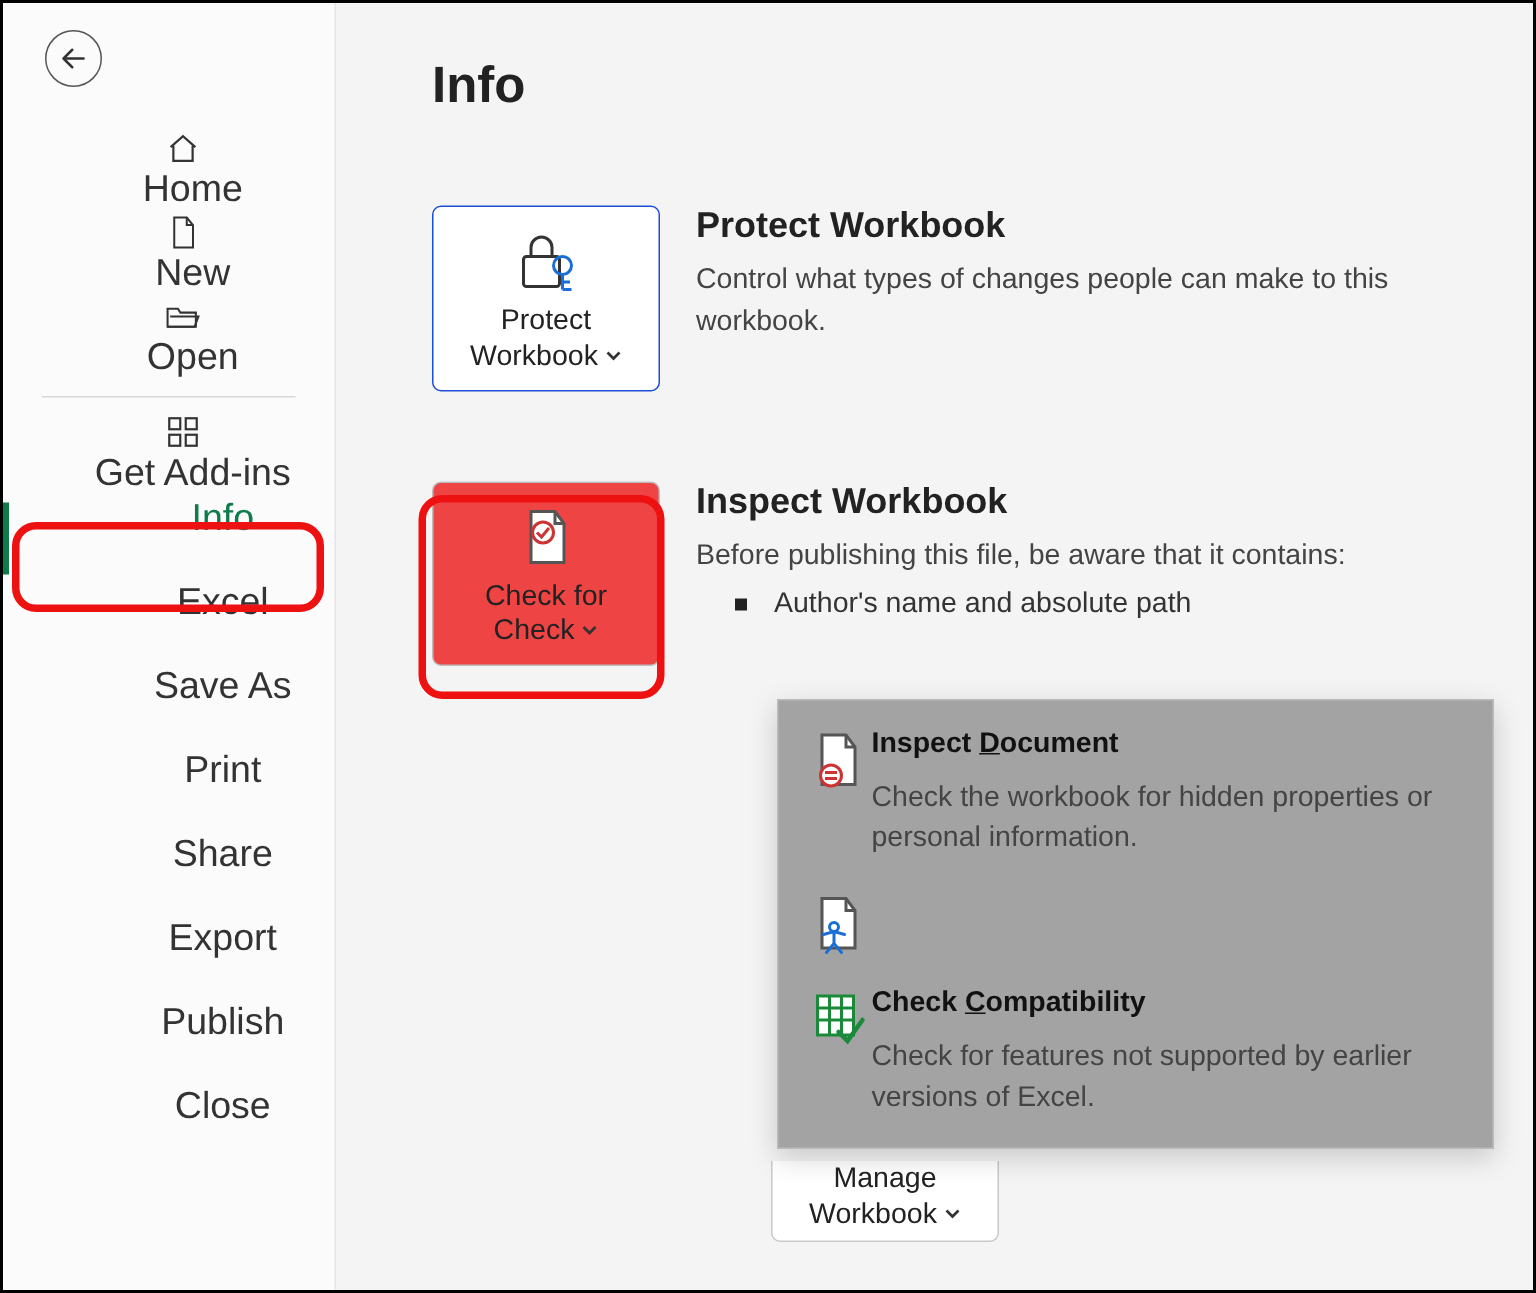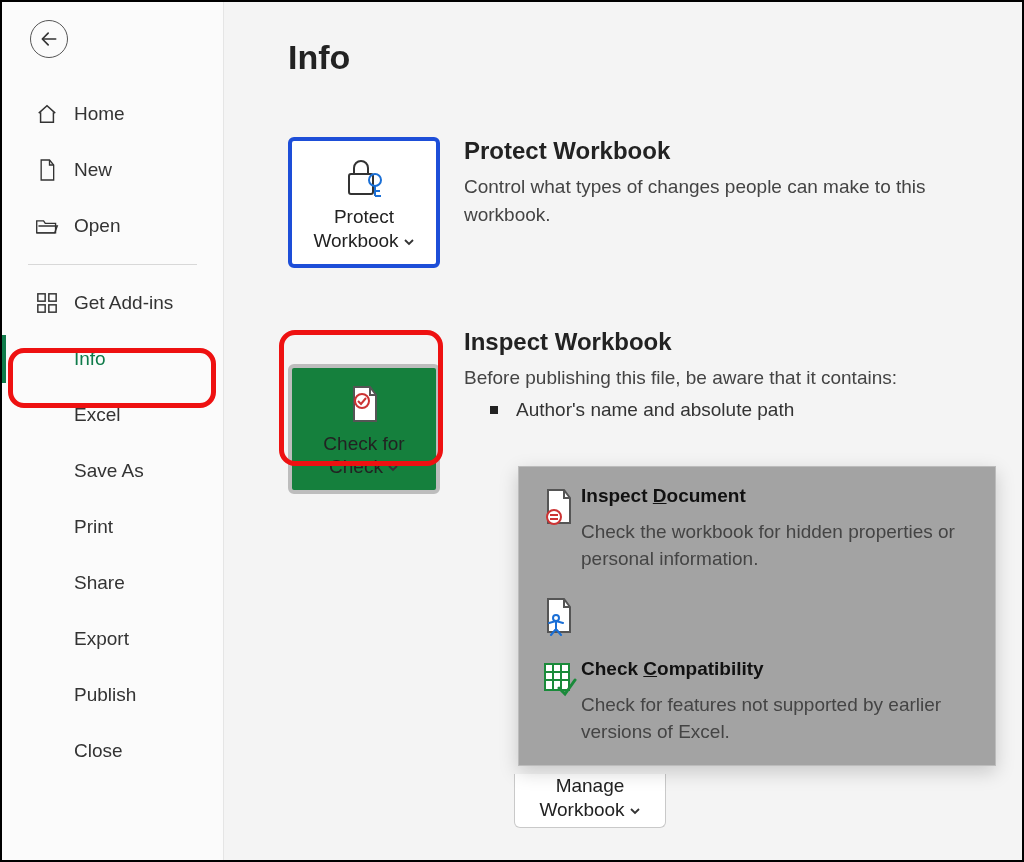--- a/index.html
+++ b/index.html
@@ -42,24 +42,25 @@
   .sidebar .separator {
     height: 1px;
     background: #d8d8d8;
     margin: 10px 26px 10px 26px;
   }
   .sidebar-item {
     display: flex;
     align-items: center;
     height: 56px;
     padding-left: 32px;
-    font-size: 19px;
+    font-size: 25px;
     color: #333;
     cursor: pointer;
     position: relative;
+    flex-direction: column;
   }
   .sidebar-item .icon-slot {
     width: 26px;
     height: 26px;
     display: flex;
     align-items: center;
     justify-content: center;
     margin-right: 14px;
   }
   .sidebar-item.indented { padding-left: 72px; }
@@ -97,34 +98,33 @@
 
   .row {
     display: flex;
     align-items: flex-start;
     margin-bottom: 60px;
   }
   .big-button {
     width: 152px;
     min-height: 120px;
     background: #fff;
-    border: 4px solid #1d4ed8;
+    border: 1px solid #1d4ed8;
     border-radius: 6px;
     text-align: center;
     padding: 14px 6px 10px 6px;
     box-sizing: border-box;
     margin-right: 24px;
     font-size: 19px;
     color: #222;
     cursor: pointer;
   }
   .big-button.active {
-    background: #15803d;
+    background: #ef4444;
     border-color: #bdbdbd;
-    margin-top: 36px;
   }
   .big-button .bicon {
     height: 44px;
     display: flex;
     align-items: center;
     justify-content: center;
     margin-bottom: 6px;
   }
   .big-button .blabel {
     line-height: 1.25;

